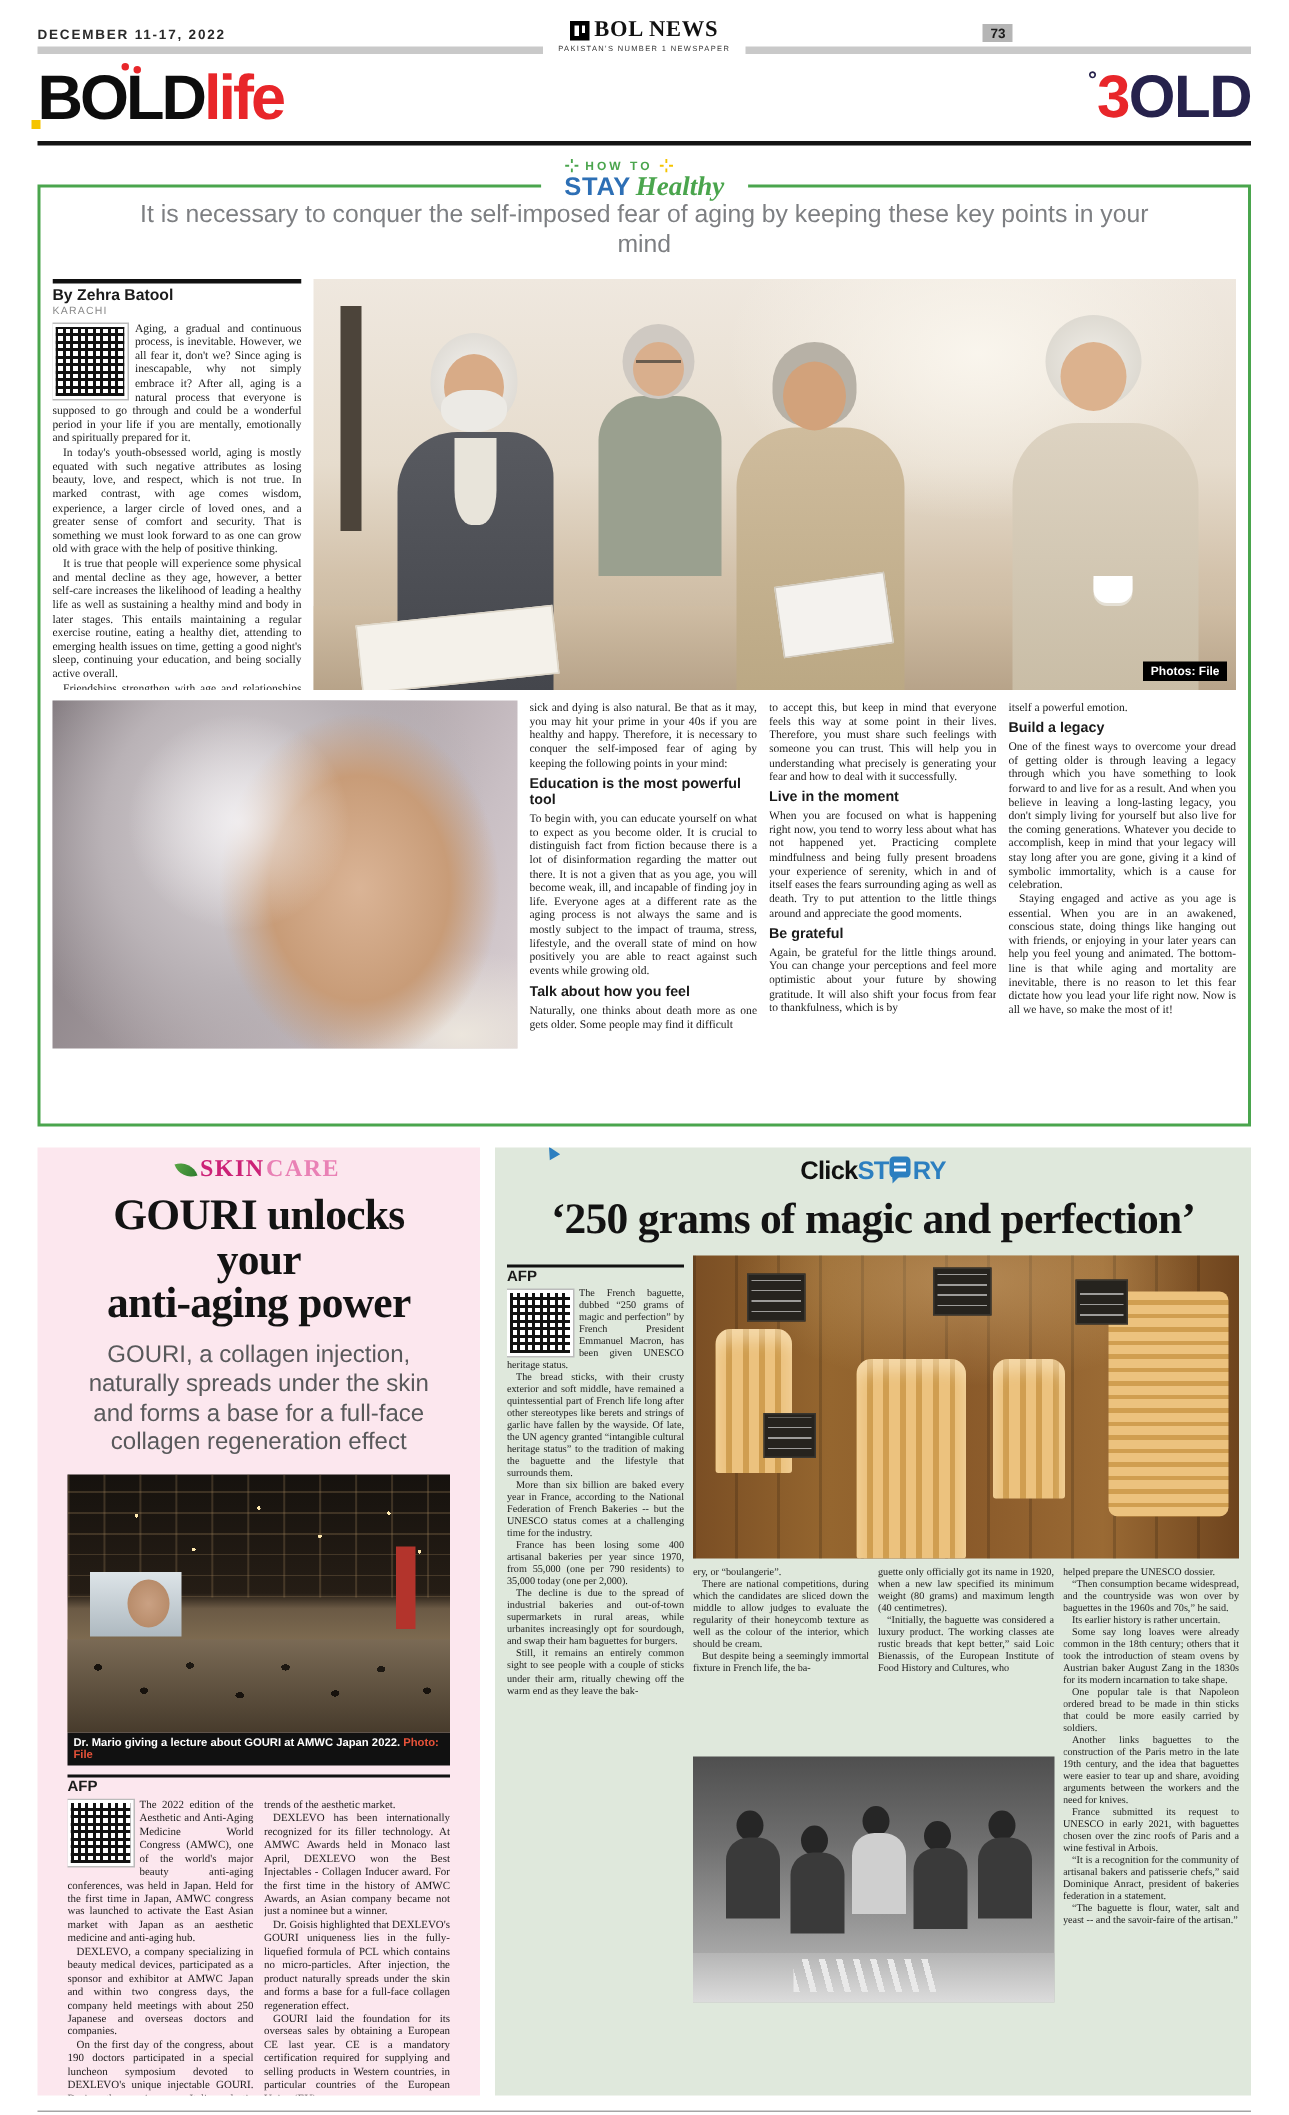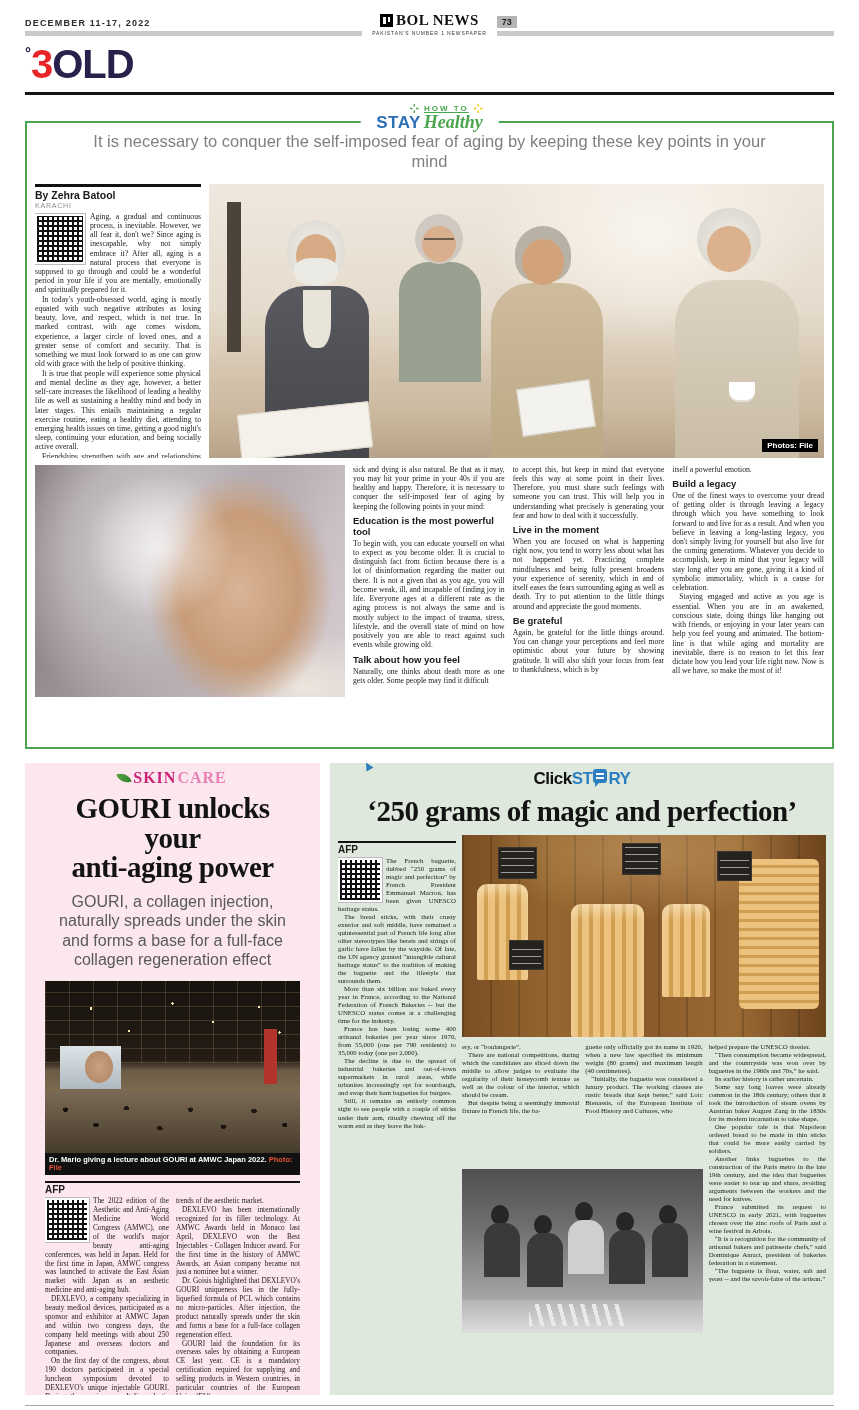--- a/index.html
+++ b/index.html
@@ -11,39 +11,39 @@
   .tb-left{flex:1;display:flex;flex-direction:column;gap:3px;}
   .tb-date{font:700 9px "Liberation Sans",sans-serif;letter-spacing:1.2px;color:#2a2a2a;}
   .tb-bar{height:5px;background:#c9c9c9;}
   .tb-center{display:flex;flex-direction:column;align-items:center;padding-bottom:0;}
   .bn{display:flex;align-items:center;gap:3px;}
   .bn-sq{width:13px;height:13px;background:#000;position:relative;flex:none;}
   .bn-sq::before{content:"";position:absolute;left:3px;top:3px;width:3px;height:7px;background:#fff;}
   .bn-sq::after{content:"";position:absolute;left:8px;top:3px;width:2px;height:5px;background:#fff;}
   .bn-txt{font:700 15px "Liberation Serif",serif;letter-spacing:.5px;color:#111;}
   .bn-tag{font:400 5px "Liberation Sans",sans-serif;letter-spacing:.9px;color:#333;margin-top:1px;}
-  .tb-right{flex:1;display:flex;flex-direction:column;align-items:flex-start;gap:3px;}
+  .tb-right{flex:1;display:flex;flex-direction:column;align-items:center;gap:3px;}
   .tb-right .tb-bar{width:100%;}
   .tb-pageno{background:#b5b5b5;color:#1d1d1d;font:700 9px "Liberation Sans",sans-serif;padding:1px 5px;}
 
   
   .brandrow{display:flex;justify-content:space-between;align-items:center;padding:8px 25px 8px;}
   .boldlife{font:900 42px "Liberation Sans",sans-serif;letter-spacing:-2px;line-height:1;color:#0d0d0d;position:relative;}
   .boldlife .life{color:var(--bold-red,#e8262a);position:relative;}
   .boldlife .rdot{position:absolute;top:-2px;left:56px;width:5px;height:5px;border-radius:50%;background:var(--bold-red,#e8262a);box-shadow:8px 2px 0 var(--bold-red,#e8262a);}
   .boldlife .ydot{position:absolute;left:-4px;bottom:0;width:6px;height:6px;background:var(--bold-yellow,#f5c400);}
   .boldtv{font:900 40px "Liberation Sans",sans-serif;line-height:1;color:var(--bold-navy,#26224c);display:flex;align-items:flex-start;letter-spacing:-1px;}
   .boldtv .deg{font-size:15px;margin-top:1px;margin-right:1px;}
   .boldtv .three{color:var(--bold-red,#e8262a);}
   .blackrule{height:3px;background:#141414;margin:0 25px;}
 
   
   .main-art{margin:26px 25px 0;border:2px solid var(--accent-green,#4aa54d);position:relative;height:624px;}
   .badge{position:absolute;top:-19px;left:50%;transform:translateX(-50%);background:#fff;padding:0 16px;text-align:center;z-index:2;}
-  .badge-howto{font:700 8px "Liberation Sans",sans-serif;color:var(--healthy-green,#4aa54d);letter-spacing:2px;display:flex;align-items:center;gap:5px;justify-content:flex-end;text-decoration:underline;}
+  .badge-howto{font:700 8px "Liberation Sans",sans-serif;color:var(--healthy-green,#4aa54d);letter-spacing:2px;display:flex;align-items:center;gap:5px;justify-content:flex-start;}
   .badge-line2{display:flex;align-items:baseline;gap:3px;justify-content:center;margin-top:-1px;}
   .stay{font:800 17px "Liberation Sans",sans-serif;color:var(--stay-blue,#2d6fb5);letter-spacing:.5px;}
   .healthy{font:italic 700 18px "Liberation Serif",serif;color:var(--healthy-green,#4aa54d);}
   .title{text-align:center;margin:30px 0 0;line-height:1;}
   .title span{display:inline-block;font:800 50px "Liberation Sans",sans-serif;letter-spacing:-1px;transform:scale(.84,1.08);}
   .subtitle{font:16.5px "Liberation Sans",sans-serif;color:#7d7f82;text-align:center;margin:9px 55px 10px;line-height:1.2;}
 
   .row1{display:flex;gap:8px;padding:2px 8px 0;}
   .introcol{width:166px;flex:none;height:274px;overflow:hidden;}
   .byline{border-top:3px solid #111;font:700 10.5px "Liberation Sans",sans-serif;padding-top:2px;}
@@ -208,20 +208,25 @@
       </div>
       <div class="bn-tag">PAKISTAN'S NUMBER 1 NEWSPAPER</div>
     </div>
     <div class="tb-right">
       <div class="tb-pageno">73</div>
       <div class="tb-bar"></div>
     </div>
   </div>
 
   <div class="brandrow">
+    <div class="boldlife">
+      <span class="rdot"></span>
+      <span class="ydot"></span>
+      <span>BOLD</span><span class="life">life</span>
+    </div>
     <div class="boldtv">
       <span class="deg">°</span>
       <span class="three">3</span>
       <span>OLD</span>
     </div>
   </div>
   <div class="blackrule"></div>
 
   <section class="main-art">
     <div class="badge">

